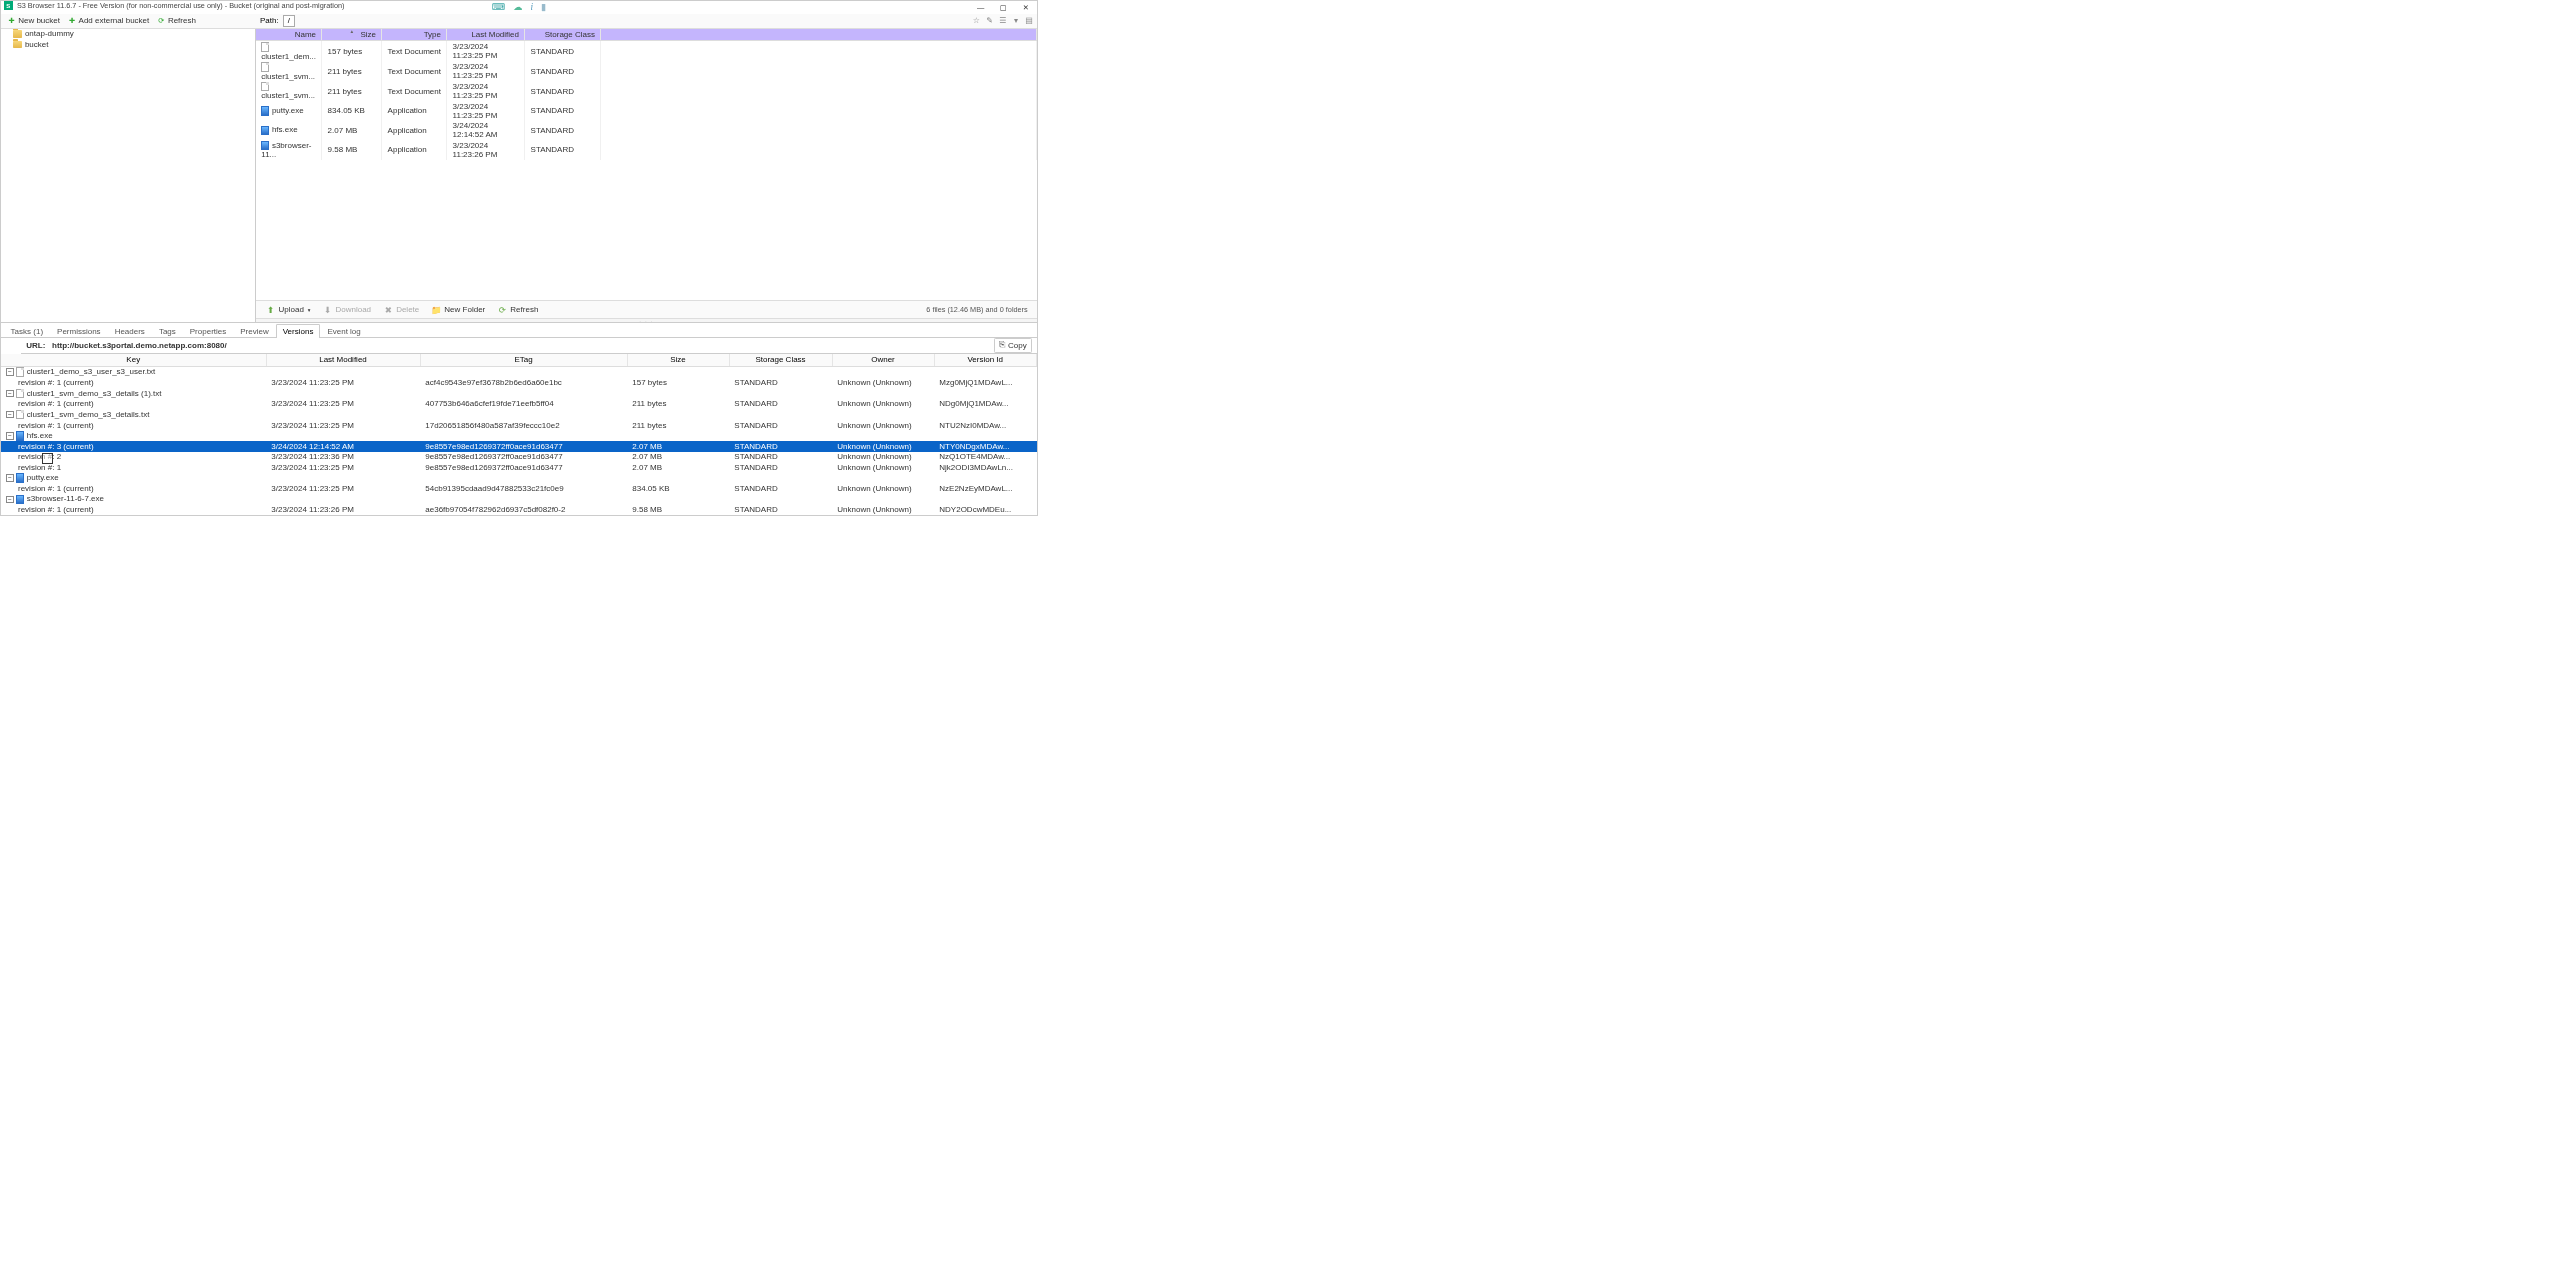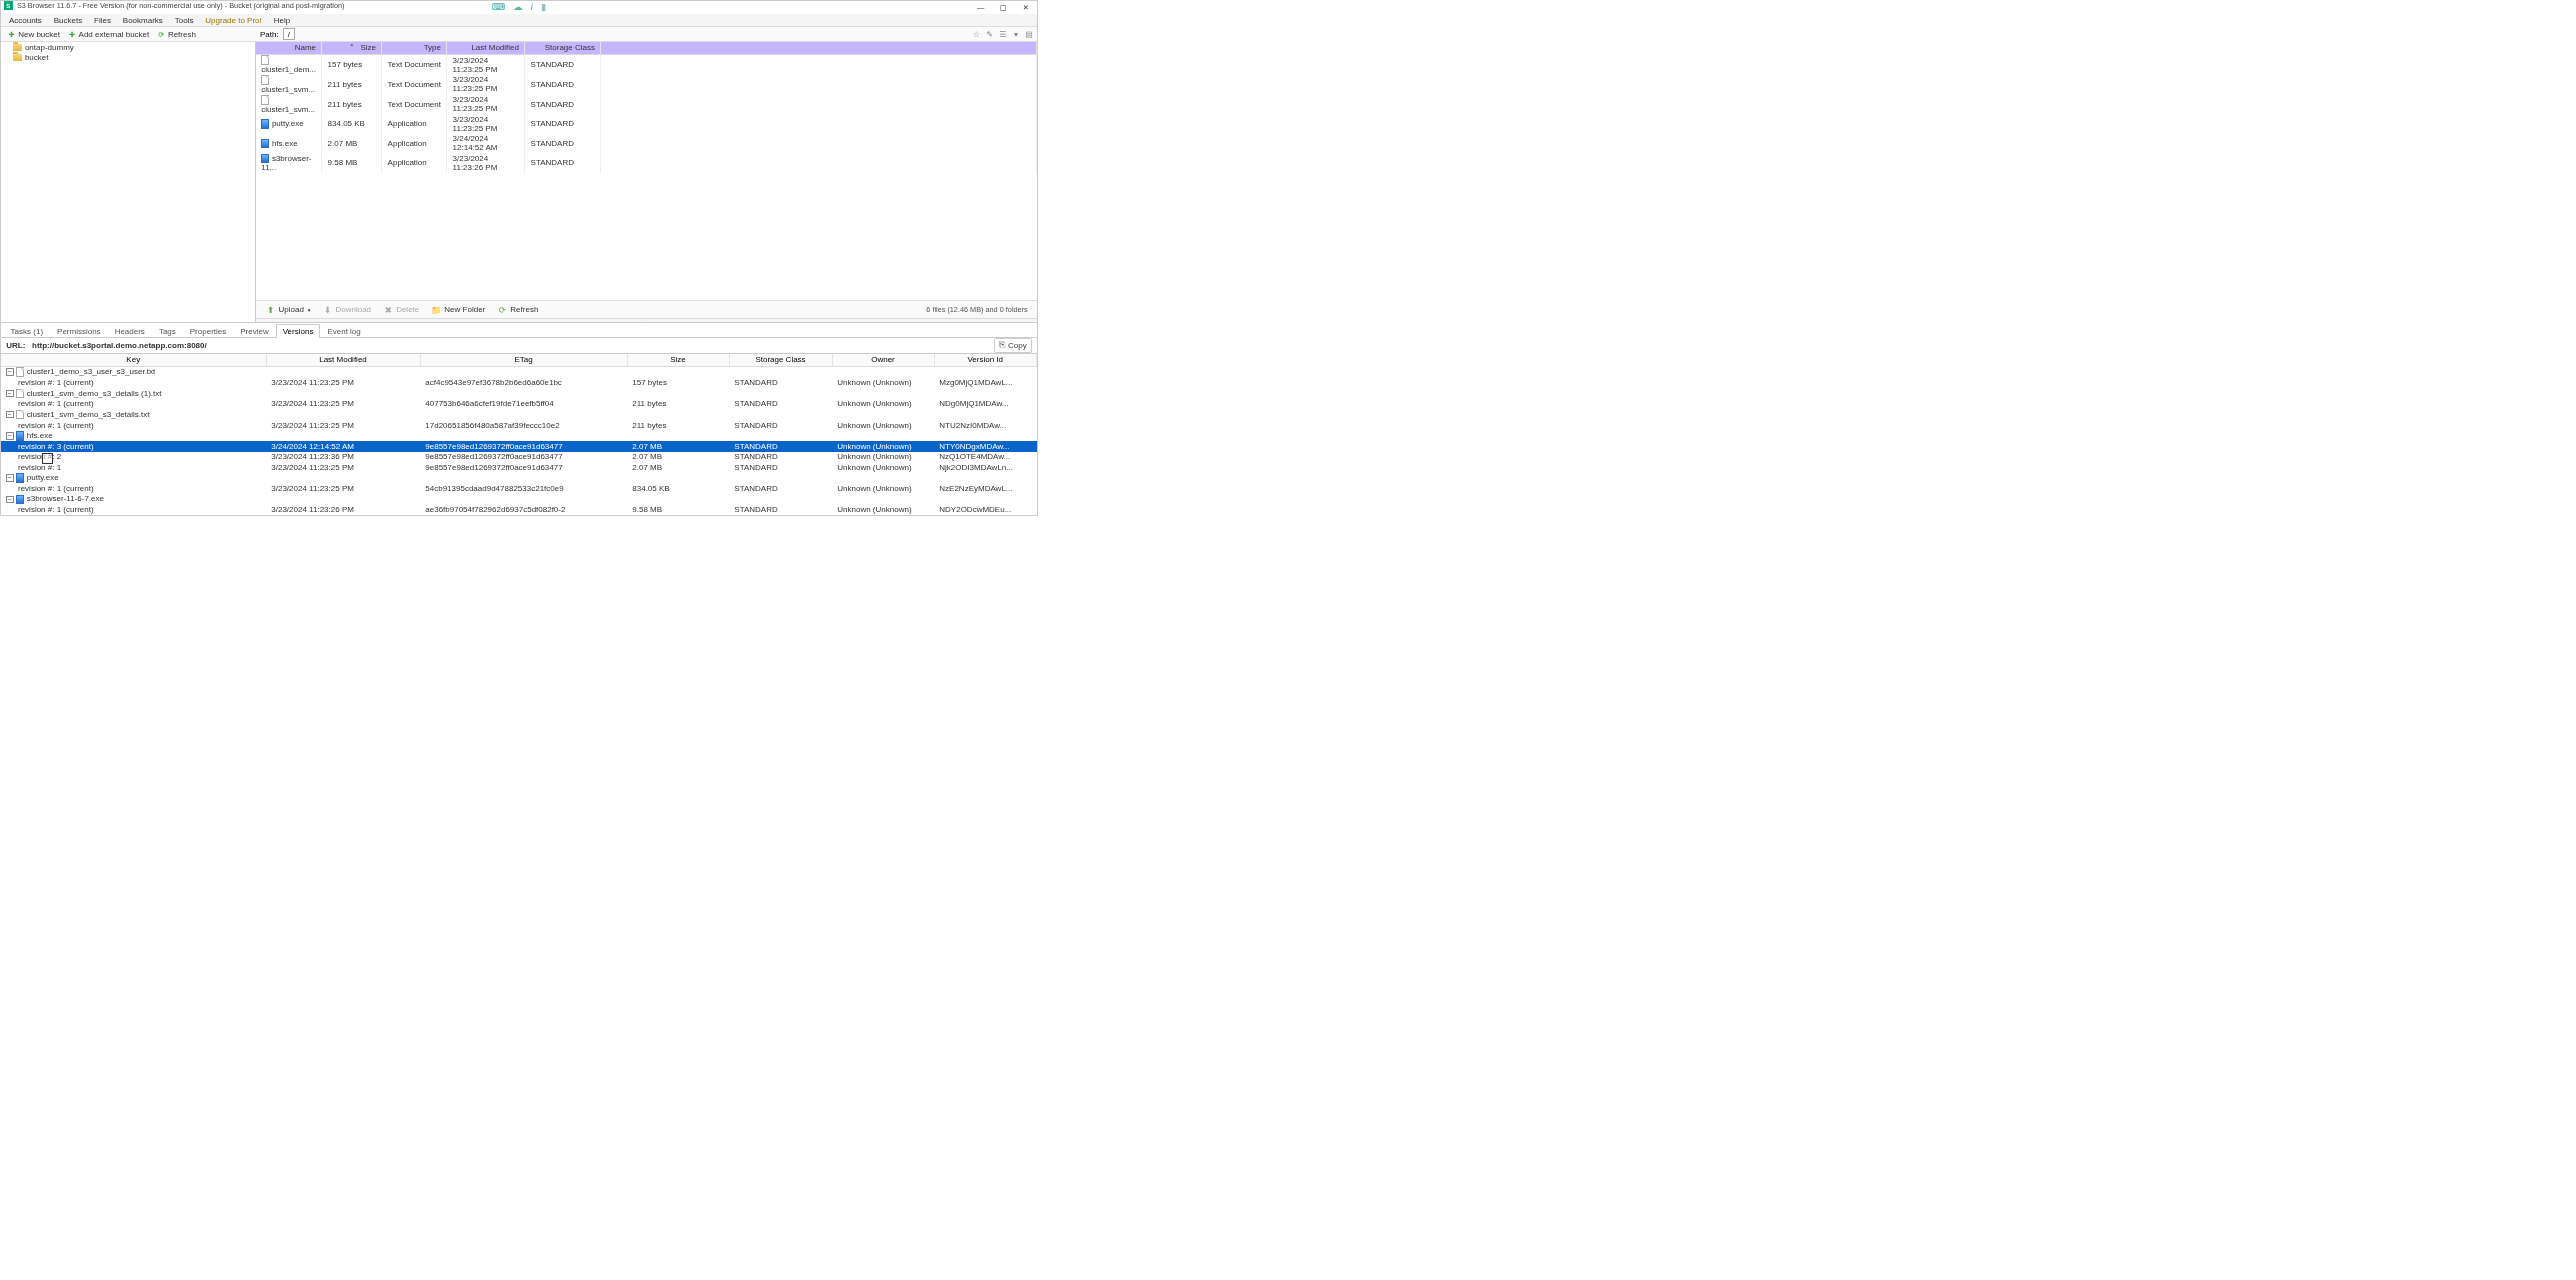--- a/index.html
+++ b/index.html
@@ -54,21 +54,21 @@
   .file-toolbar .fbtn .fico { width:10.6px;height:10.6px;display:inline-flex;align-items:center;justify-content:center;font-size:8.6px;}
   .file-toolbar .status { margin-left: auto; color: #555; font-size: 7.3px; padding-right:5.3px;}
   .drag-handle{height:4px;background:#f5f5f5;border-top:0.7px solid #ddd;display:flex;align-items:center;justify-content:center;color:#bbb;font-size:5.3px;letter-spacing:1.3px;}
   
   
   .tabs { height: 14.6px; background: #fff; display: flex; align-items: flex-end; padding: 0 2.6px; border-bottom:0.7px solid #ccc;}
   .tabs .tab { padding: 2px 6px; color: #555; border: 0.7px solid transparent; border-bottom: none; border-radius:1.3px 1.3px 0 0;margin-bottom:-0.7px;}
   .tabs .tab.active { background: #fff; border-color: #ccc; color:#000;}
   
   
-  .urlbar { height: 16px; display: flex; align-items: center; padding: 0 5.3px; gap: 6.6px; border-bottom: 0.7px solid #ccc; }
+  .urlbar { height: 16px; display: flex; align-items: center; padding: 0 5.3px; gap: 6.6px; border-bottom: 0.7px solid #ccc; margin-left: 20px; }
   .urlbar .lbl { font-weight: bold; color: #333; }
   .urlbar .url { color: #333; flex:1;font-weight:bold;}
   .urlbar .copy { display:flex;align-items:center;gap:2.6px;color:#333;padding:1.3px 4px;border:0.7px solid #ccc;border-radius:1.3px;}
   
   
   .versions { flex: 0 0 auto; max-height: 172px; overflow: auto; border-top:0;}
   .versions table { width: 100%; border-collapse: collapse; }
   .versions th { text-align: center; font-weight: normal; background: #fafafa; border-right: 0.7px solid #e5e5e5; border-bottom: 0.7px solid #ddd; padding: 1.3px 5.3px; height:12px;}
   .versions td { padding: 0.7px 5.3px; color: #333; }
   .versions tr.key-row td { padding-left: 5.3px; }
@@ -95,29 +95,20 @@
       <span style="color:#59b;font-style:italic;font-family:serif;">i</span>
       <span style="color:#9bc">▮</span>
     </div>
     <div class="win-controls">
       <div>—</div>
       <div>▢</div>
       <div>✕</div>
     </div>
   </div>
 
-  <div class="menubar">
-    <span>Accounts</span>
-    <span>Buckets</span>
-    <span>Files</span>
-    <span>Bookmarks</span>
-    <span>Tools</span>
-    <span class="gold">Upgrade to Pro!</span>
-    <span>Help</span>
-  </div>
 
   <div class="toolbar">
     <div class="tb-btn">
         <span class="ico" style="color:#3a3">✚</span>
         <span>New bucket</span>
       </div>
     <div class="tb-btn">
         <span class="ico" style="color:#3a3">✚</span>
         <span>Add external bucket</span>
       </div>

